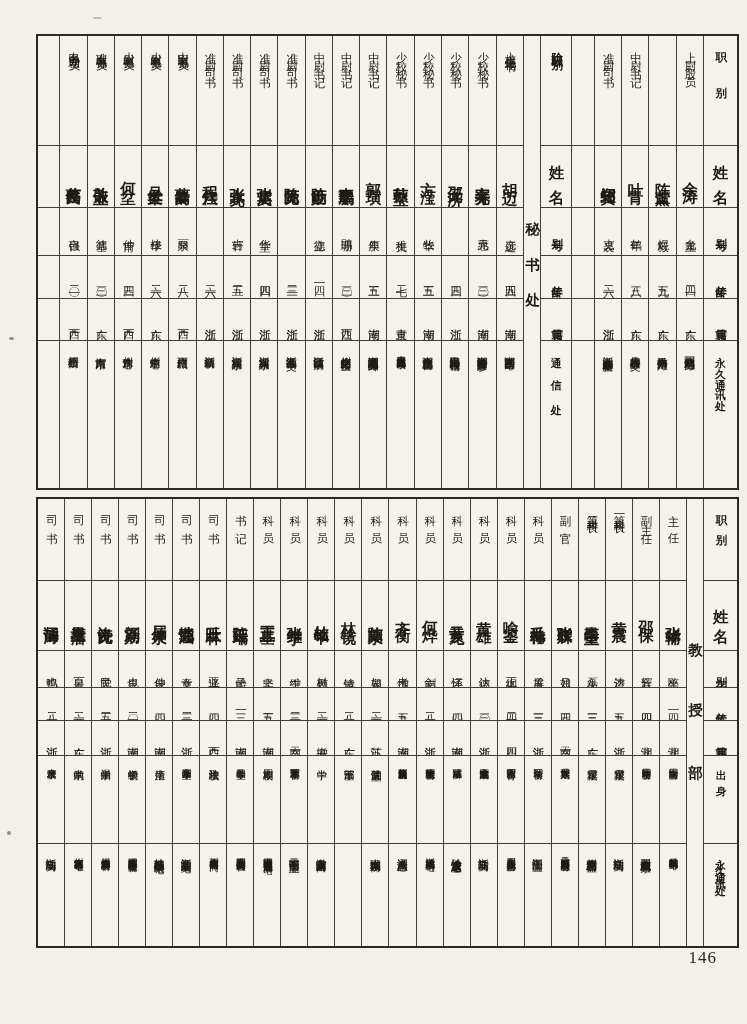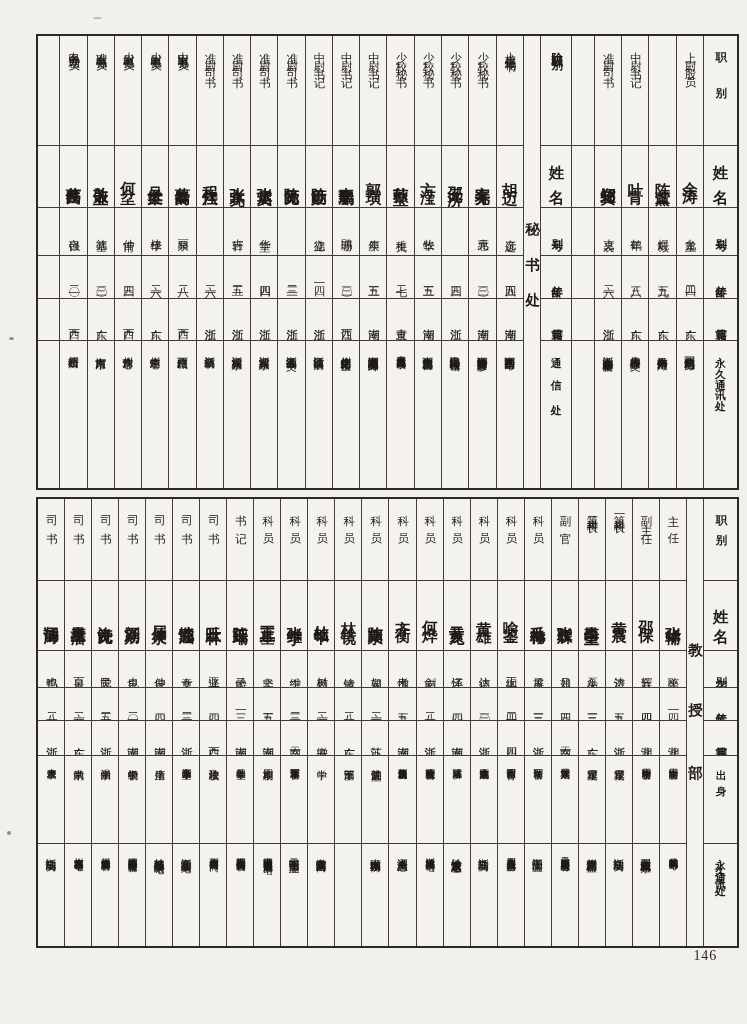--- a/index.html
+++ b/index.html
@@ -56,21 +56,21 @@
   .ls08{letter-spacing:.8em !important;}
   .ls10{letter-spacing:1em !important;}
   .ls12{letter-spacing:1.2em !important;}
   .ls15{letter-spacing:1.5em !important;}
   .ls16{letter-spacing:1.6em !important;}
   .ls22{letter-spacing:2.2em !important;}
   .ls24{letter-spacing:2.4em !important;}
   .ls30{letter-spacing:3em !important;}
   .ls42{letter-spacing:4.2em !important;}
   .secv{font-size:14.5px;font-weight:600;}
-  .page-number{position:absolute;right:30px;top:948px;font-size:14px;letter-spacing:.06em;color:#2a2620;}
+  .page-number{position:absolute;right:30px;top:948px;font-size:17px;letter-spacing:.06em;color:#2a2620;}
   
   .speck{position:absolute;background:#5d574d;border-radius:50%;opacity:.65;}
   .sp1{left:9px;top:337px;width:5px;height:3px;}
   .sp2{left:7px;top:831px;width:4px;height:4px;}
   .sp3{left:93px;top:17px;width:9px;height:2px;opacity:.35;}
 </style>
 </head>
 <body>
 
 <div class="page">

